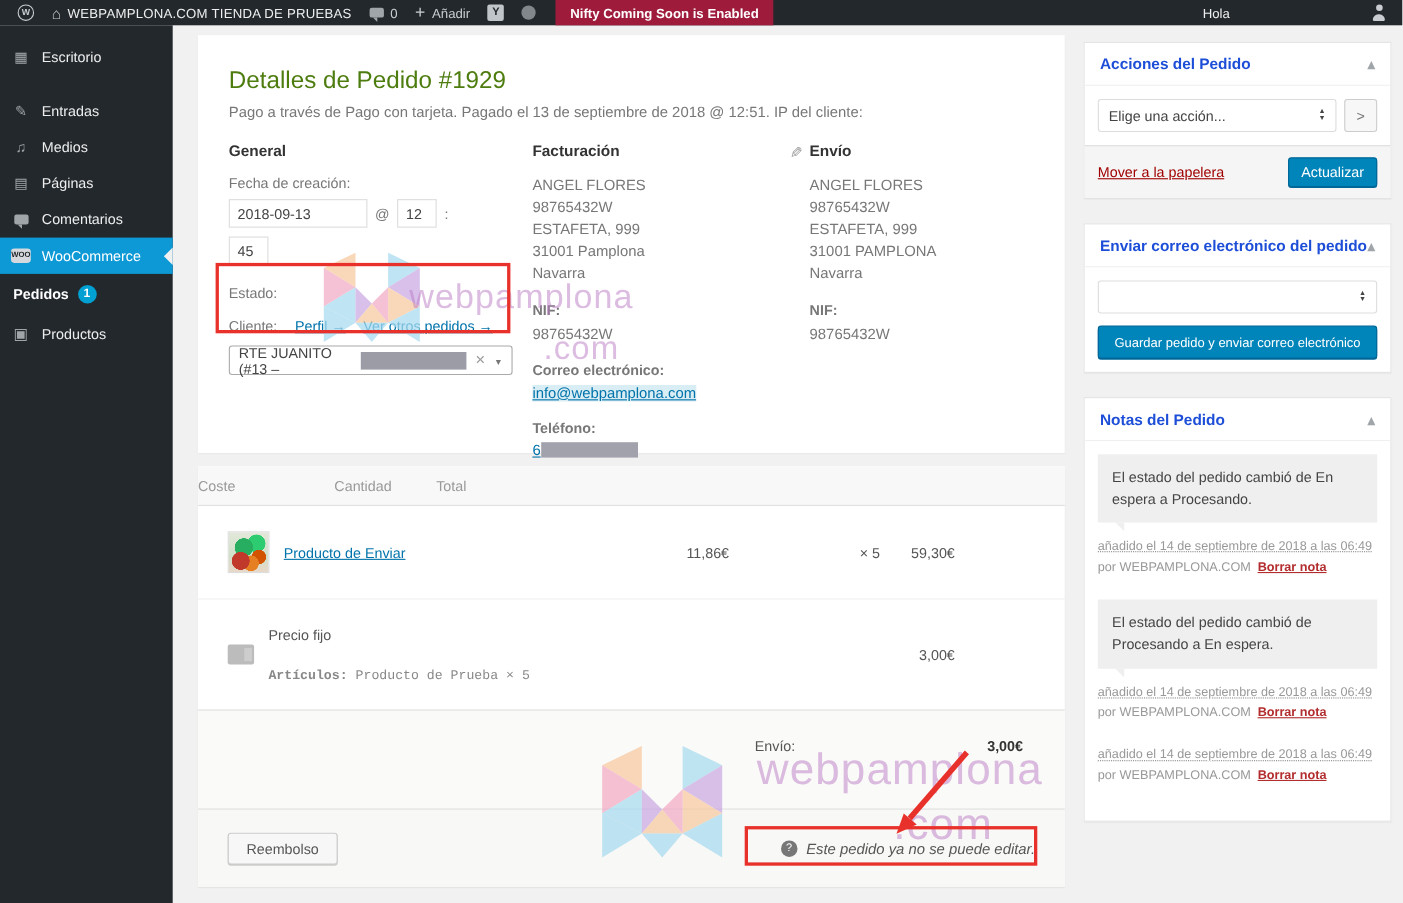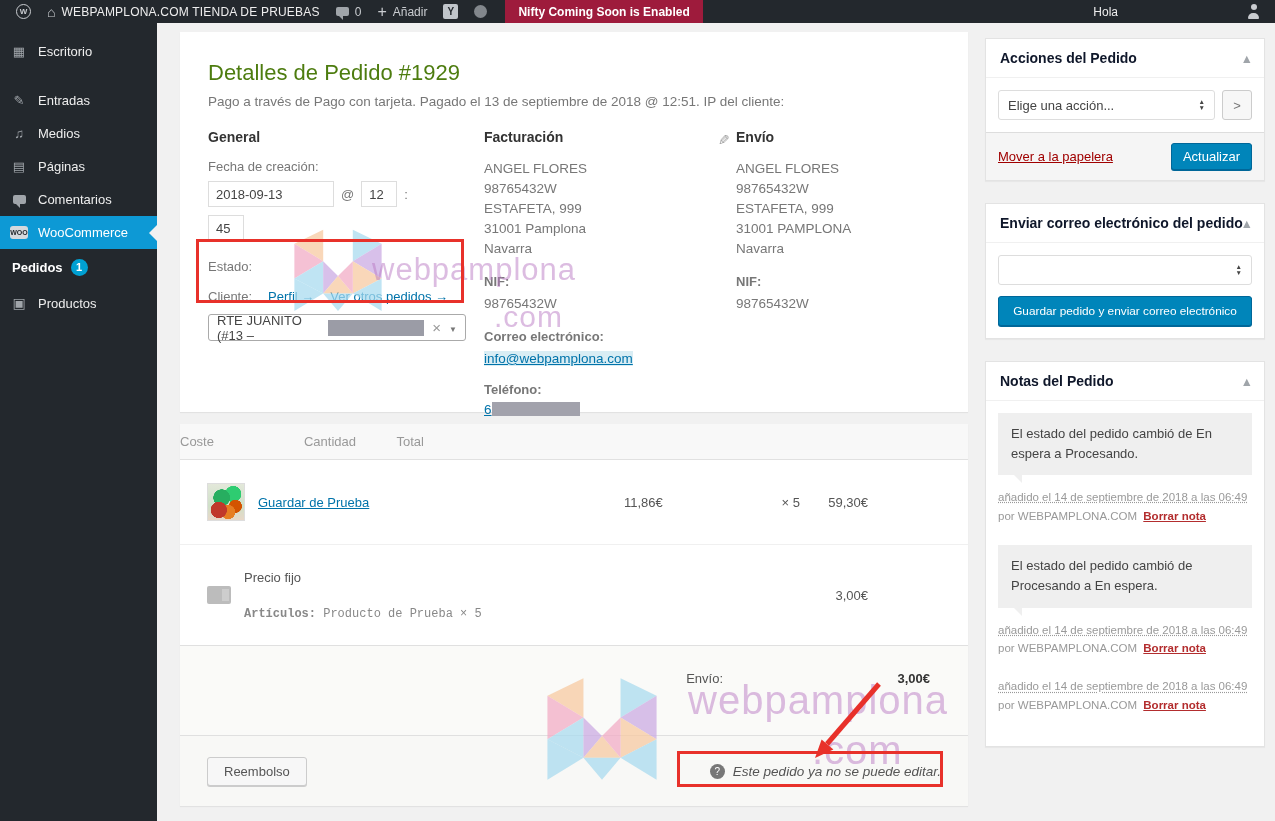--- a/index.html
+++ b/index.html
@@ -137,21 +137,21 @@
   .locked-note { margin-left:auto; display:flex; align-items:center; gap:8px; font-style:italic;
     color:#555; font-size:13.5px; }
   .help-icon { width:15px; height:15px; border-radius:50%; background:#777; color:#fff; font-size:10px;
     display:flex; align-items:center; justify-content:center; font-style:normal; flex:0 0 auto; }
   .help-icon::after { content:"?"; }
 
   
   .side-col { position:absolute; left:985px; top:38px; width:280px; z-index:1; }
   .postbox { background:#fff; border:1px solid #e3e3e3; box-shadow:0 1px 1px rgba(0,0,0,.04); margin-bottom:22px; }
   .postbox-header { display:flex; align-items:flex-start; justify-content:space-between;
-    padding:11px 14px; font-size:14px; font-weight:bold; color:#0f172a; border-bottom:1px solid #f0f0f0; }
+    padding:11px 14px; font-size:14px; font-weight:bold; color:#1d4ed8; border-bottom:1px solid #f0f0f0; }
   .toggle-icon { cursor:pointer; } .toggle-icon::after { content:"▴"; color:#a0a5aa; font-size:13px; }
   .postbox-body { padding:12px; }
   .action-row { display:flex; gap:7px; }
   .fake-select.panel-sel { flex:1; width:auto; height:30px; border-radius:3px; padding:0 9px; }
   .stepper { margin-left:auto; display:flex; flex-direction:column; align-items:center;
     color:#444; font-size:6.5px; line-height:6px; }
   .stepper::before { content:"▲"; } .stepper::after { content:"▼"; }
   .go-btn { width:30px; height:30px; border:1px solid #ccc; border-radius:3px; background:#f7f7f7;
     color:#777; font-size:13px; display:flex; align-items:center; justify-content:center; cursor:pointer; font-family:inherit; }
   .postbox-footer { border-top:1px solid #ddd; background:#f5f5f5; padding:10px 12px;
@@ -329,21 +329,21 @@
 <section class="card items-card">
   <div class="items-header">
     <span class="c-cost">Coste</span>
     <span class="c-qty">Cantidad</span>
     <span class="c-total">Total</span>
     <span class="c-spacer"></span>
   </div>
   <div class="item-row">
     <span class="c-name">
       <span class="thumb"></span>
-      <span class="item-link">Guardar de Prueba</span>
+      <span class="item-link">Producto de Enviar</span>
     </span>
     <span class="c-cost">11,86€</span>
     <span class="c-qty">× 5</span>
     <span class="c-total">59,30€</span>
     <span class="c-spacer"></span>
   </div>
   <div class="fee-row">
     <span class="c-name">
       <span class="package-icon"></span>
       <span>

